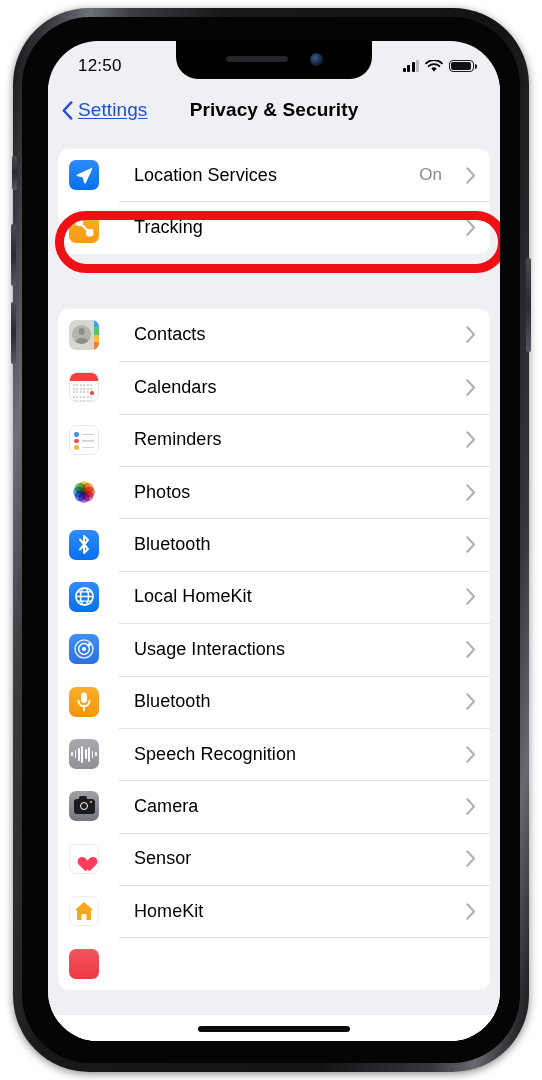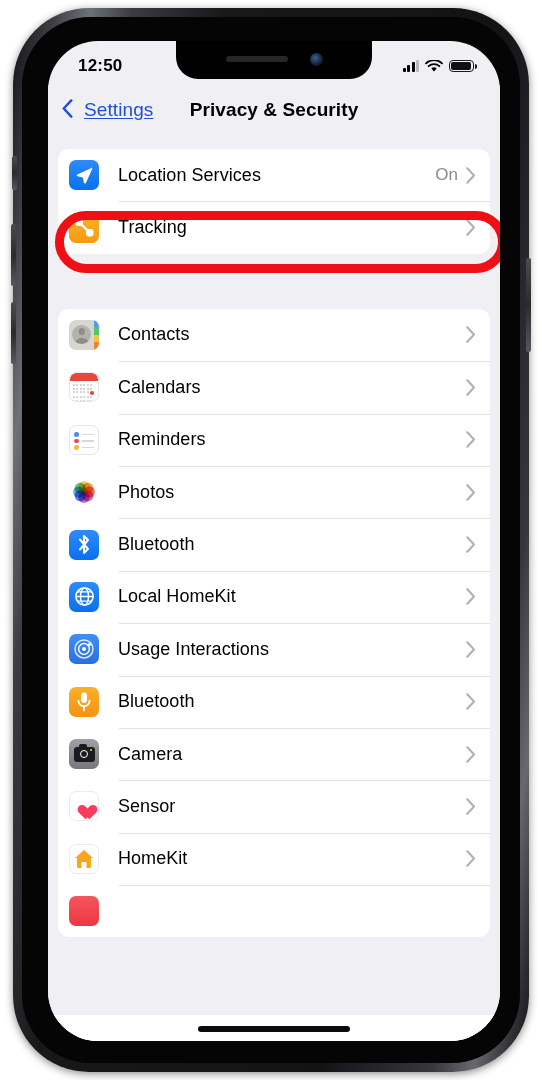--- a/index.html
+++ b/index.html
@@ -57,21 +57,21 @@
     margin-top: -2px;
   }
 
   
   #statusbar {
     position: absolute; top: 0; left: 0; right: 0; height: 44px;
     display: flex; align-items: center; z-index: 20;
     padding: 6px 26px 0 30px;
     color: #000;
   }
-  #clock { font-size: 17px; font-weight: 700; letter-spacing: .2px; }
+  #clock { font-size: 17px; font-weight: 400; letter-spacing: .2px; }
   #status-right { margin-left: auto; display: flex; align-items: center; gap: 6px; }
   
   #signal { display: flex; align-items: flex-end; gap: 1.5px; height: 12px; }
   #signal i { width: 3px; background: #000; border-radius: 1px; display:block; }
   #signal i:nth-child(1){ height: 4px; }
   #signal i:nth-child(2){ height: 7px; }
   #signal i:nth-child(3){ height: 10px; }
   #signal i:nth-child(4){ height: 12px; background:#b9b9bd; }
   
   #battery { width: 25px; height: 12.5px; border: 1.4px solid #1a1a1a; border-radius: 4px; position: relative; }
@@ -79,21 +79,21 @@
                    background:#1a1a1a; border-radius:0 2px 2px 0;}
   #battery-fill { position:absolute; left:1.4px; top:1.4px; bottom:1.4px; width:20px; background:#111; border-radius:2px;}
 
   
   #navbar {
     position: absolute; top: 44px; left: 0; right: 0; height: 50px;
     background: #efeff4;
     display: flex; align-items: center; z-index: 15;
   }
   #back-btn {
-    display: flex; align-items: flex-start; gap: 11px;
+    display: flex; align-items: center; gap: 5px;
     margin-left: 14px; color: #1f4fd8; cursor: pointer;
   }
   #chev-back { width: 11px; height: 19px; display:block; }
   #back-label { font-size: 19px; text-decoration: underline; text-underline-offset: 2px; letter-spacing:.1px;}
   #nav-title {
     position: absolute; left: 0; right: 0; text-align: center;
     font-size: 19px; font-weight: 700; color: #000; pointer-events: none;
     letter-spacing: .1px;
   }
 
@@ -111,20 +111,21 @@
   }
   #group-1 { margin-top: 14px; }
   #group-2 { margin-top: 55px; }
 
   .row {
     position: relative;
     height: 52.4px;
     display: flex; align-items: center;
     padding-left: 11px; padding-right: 14px;
     cursor: pointer;
+    gap: 16px;
   }
   .row + .row::before {
     content: ""; position: absolute; left: 61px; right: 0; top: 0;
     height: 1px; background: #e2e2e6;
   }
   .row-icon {
     width: 30px; height: 30px; border-radius: 7px;
     flex: 0 0 30px;
     position: relative; overflow: hidden;
     display: flex; align-items: center; justify-content: center;
@@ -465,20 +466,40 @@
               </svg>
             </div>
             <span class="row-label">Bluetooth</span>
             <span class="chev">
               <svg width="10" height="17" viewBox="0 0 10 17">
                   <path d="M1.3 1.3 8 8.5l-6.7 7.2" stroke="#b0b0b5" stroke-width="2.1" fill="none" stroke-linecap="round" stroke-linejoin="round"></path>
                 </svg>
             </span>
           </div>
 
+          <div class="row">
+            <div class="row-icon ic-speech">
+              <div class="wave">
+                <i style="height:4px"></i>
+                  <i style="height:8px"></i>
+                  <i style="height:13px"></i>
+                <i style="height:17px"></i>
+                  <i style="height:10px"></i>
+                  <i style="height:15px"></i>
+                <i style="height:7px"></i>
+                  <i style="height:4px"></i>
+              </div>
+            </div>
+            <span class="row-label">Speech Recognition</span>
+            <span class="chev">
+              <svg width="10" height="17" viewBox="0 0 10 17">
+                  <path d="M1.3 1.3 8 8.5l-6.7 7.2" stroke="#b0b0b5" stroke-width="2.1" fill="none" stroke-linecap="round" stroke-linejoin="round"></path>
+                </svg>
+            </span>
+          </div>
 
           <div class="row">
             <div class="row-icon ic-camera">
               <div class="cam-body">
                 <div class="cam-lens"></div>
                 <div class="cam-flash"></div>
               </div>
             </div>
             <span class="row-label">Camera</span>
             <span class="chev">

